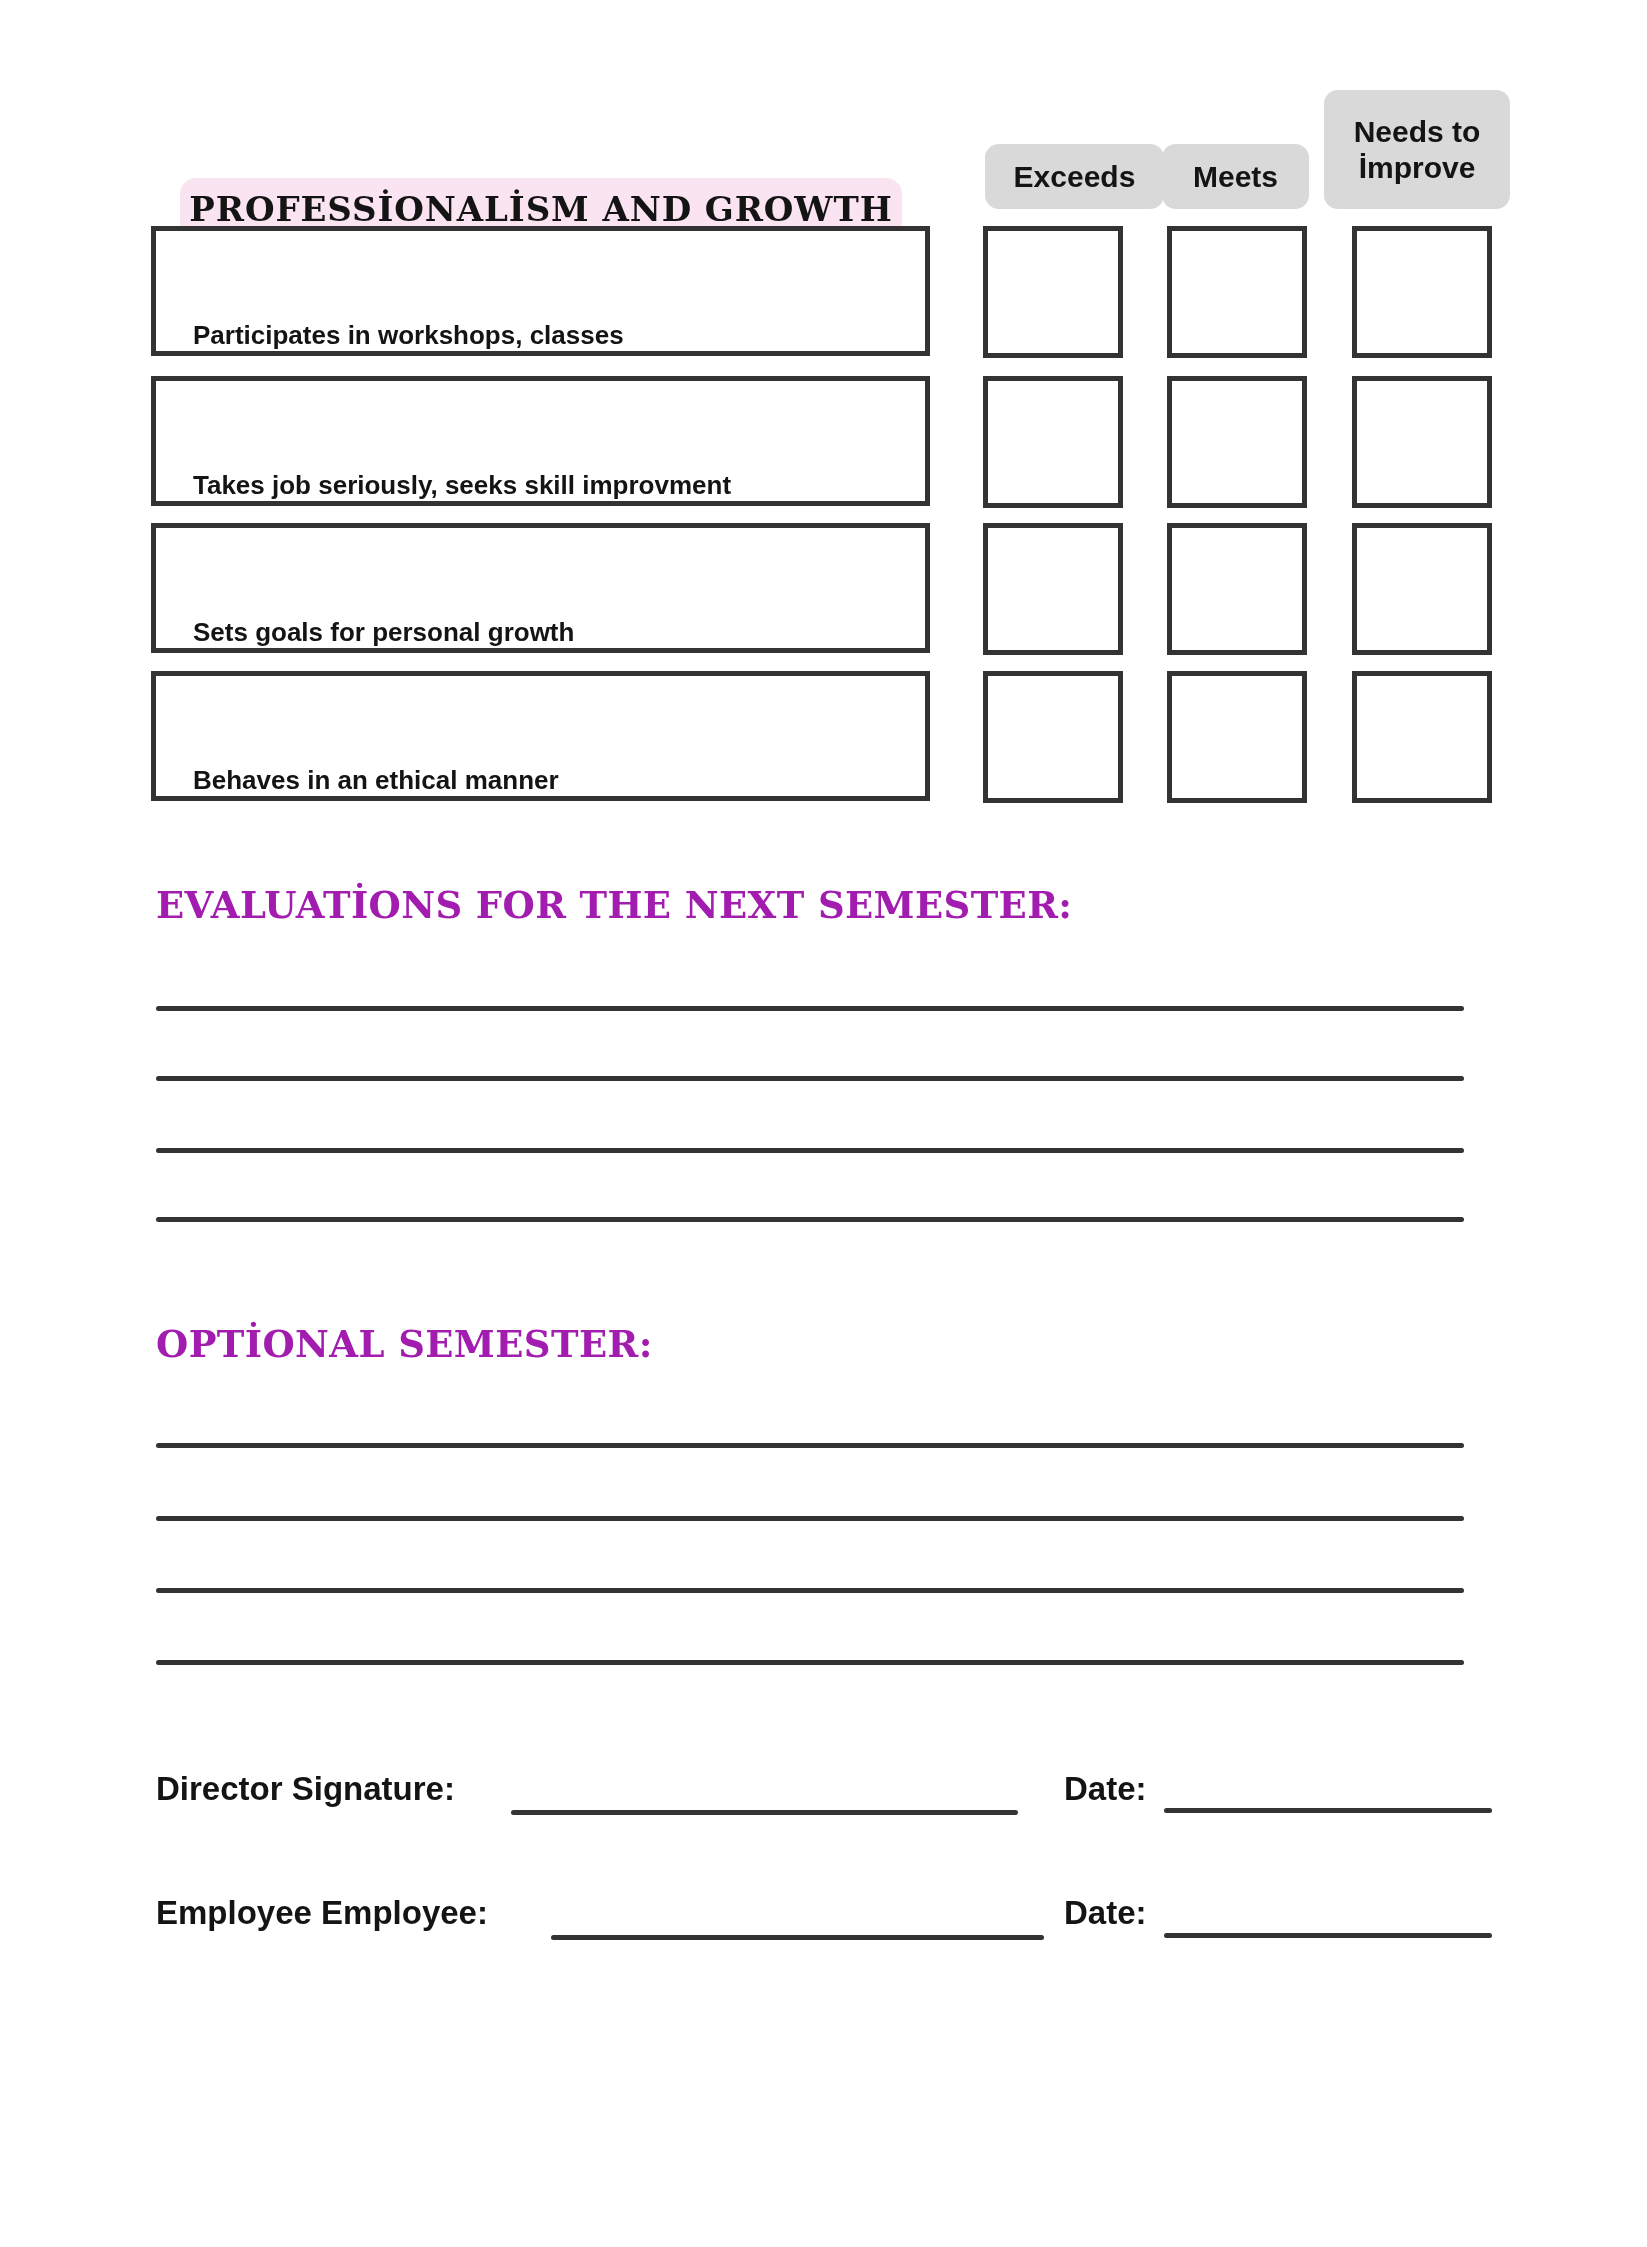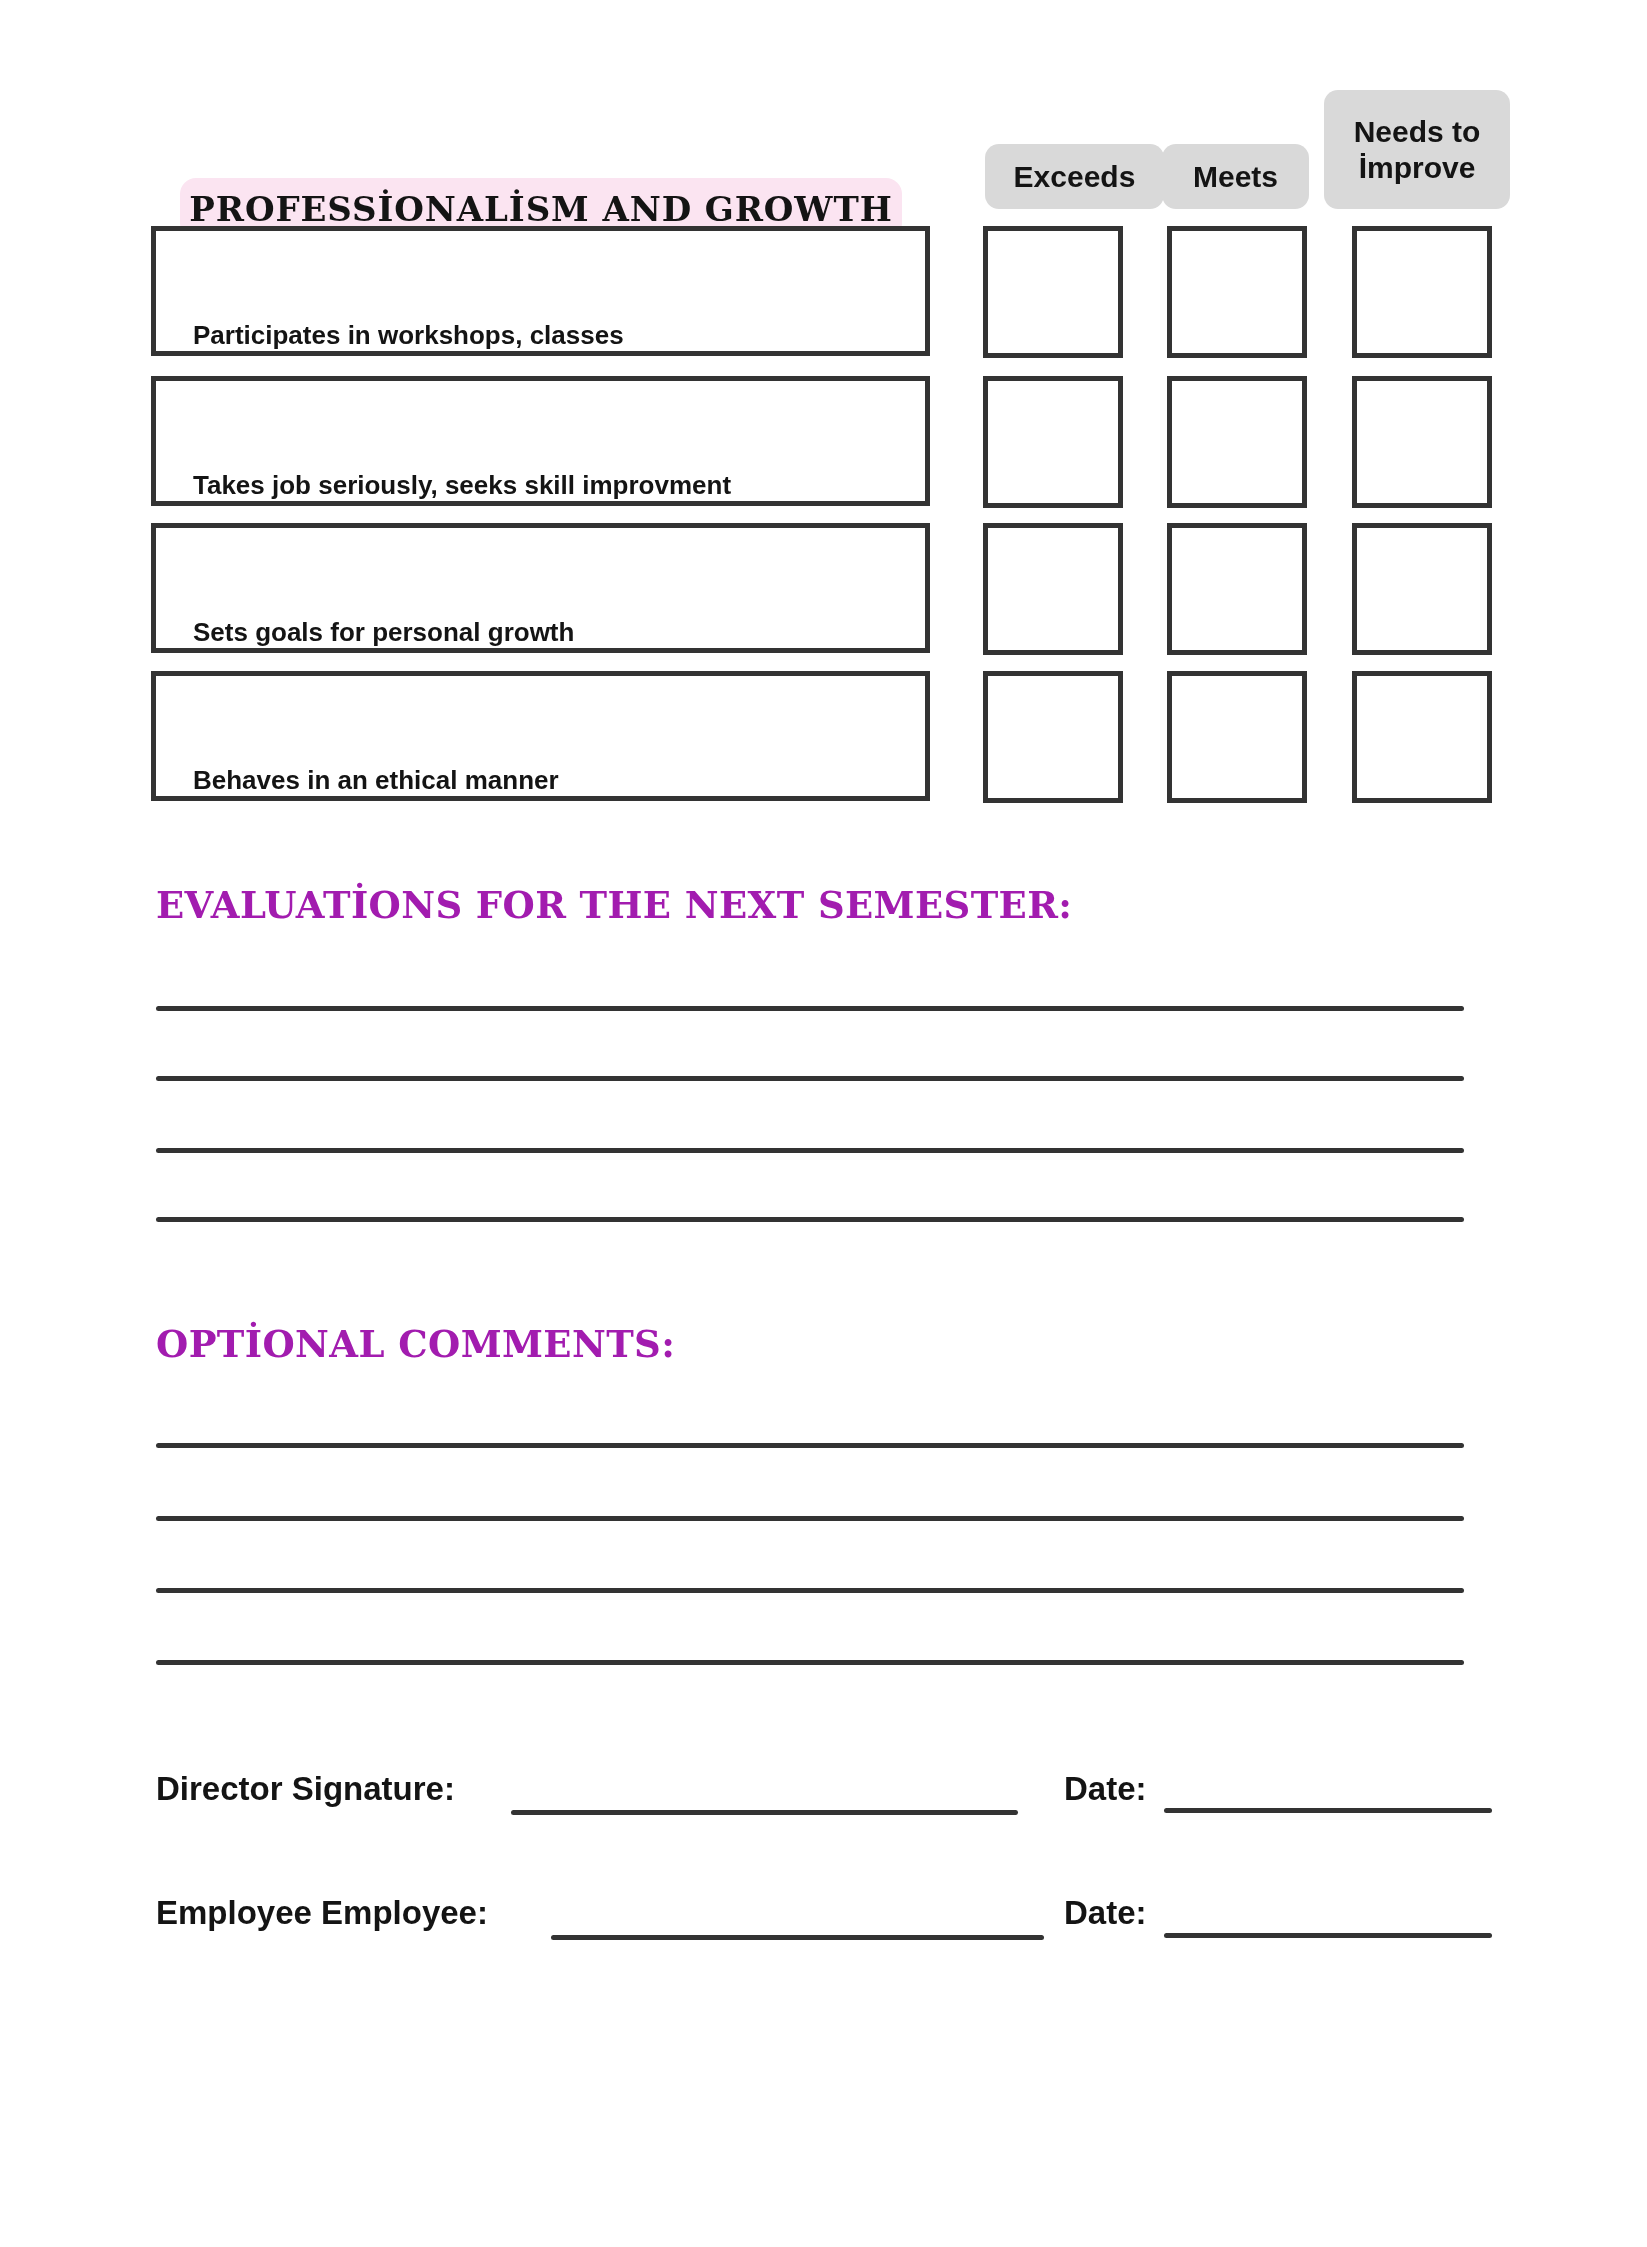--- a/index.html
+++ b/index.html
@@ -131,21 +131,21 @@
   <div class="abs checkbox r4 c1"></div>
   <div class="abs checkbox r4 c2"></div>
   <div class="abs checkbox r4 c3"></div>
 
   <div class="abs section-heading h-eval">EVALUATİONS FOR THE NEXT SEMESTER:</div>
   <div class="abs rule el1"></div>
   <div class="abs rule el2"></div>
   <div class="abs rule el3"></div>
   <div class="abs rule el4"></div>
 
-  <div class="abs section-heading h-comm">OPTİONAL COMMENTS:</div>
+  <div class="abs section-heading h-comm">OPTİONAL SEMESTER:</div>
   <div class="abs rule cl1"></div>
   <div class="abs rule cl2"></div>
   <div class="abs rule cl3"></div>
   <div class="abs rule cl4"></div>
 
   <div class="abs sig-label lbl-director">Director Signature:</div>
   <div class="abs sig-line sl-director"></div>
   <div class="abs sig-label lbl-date1">Date:</div>
   <div class="abs sig-line dl-1"></div>
 

